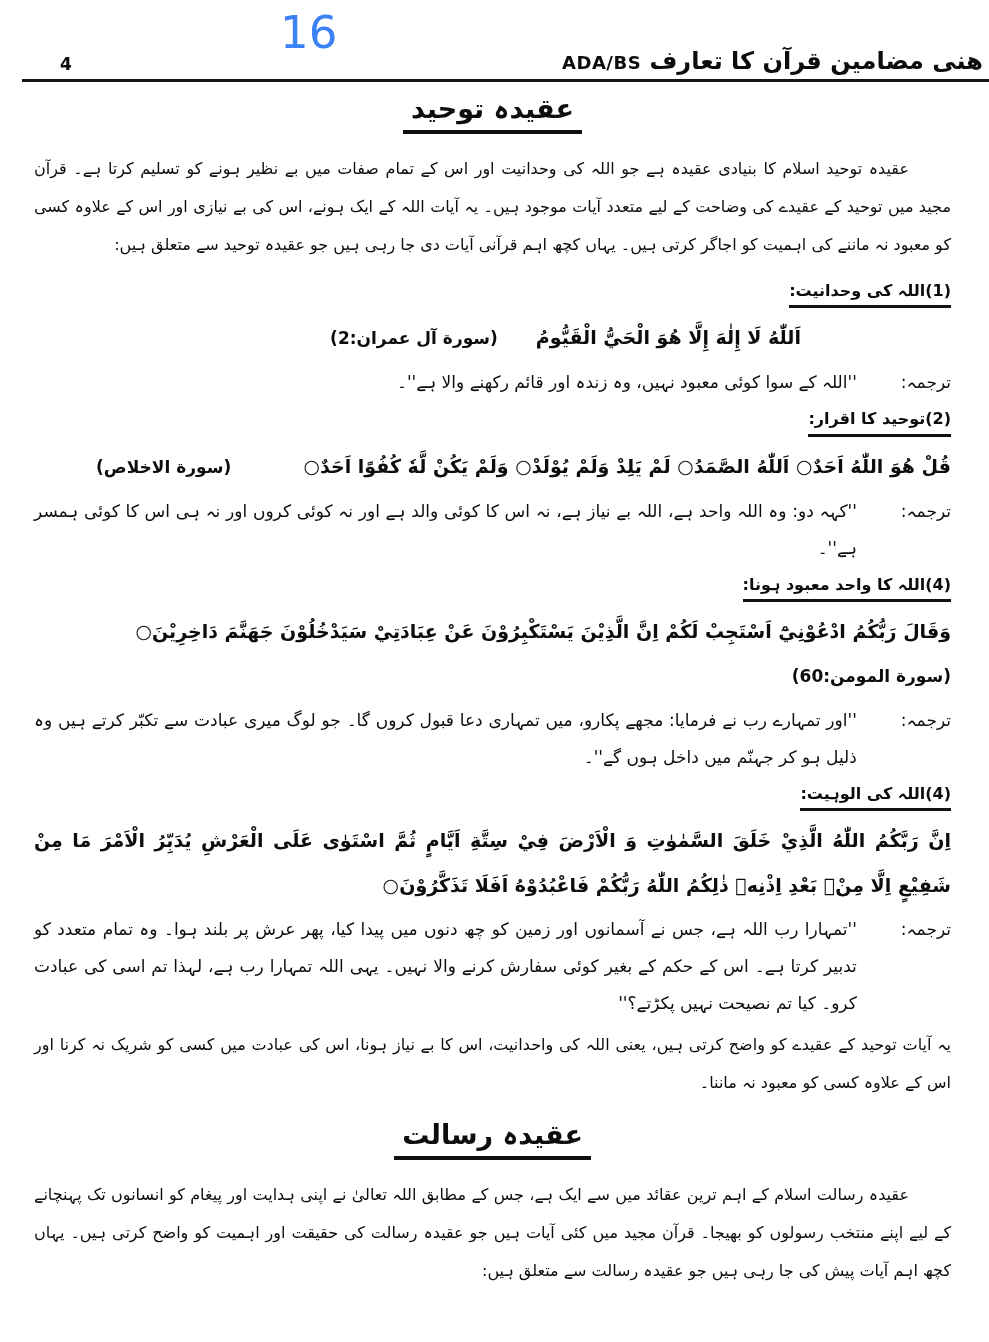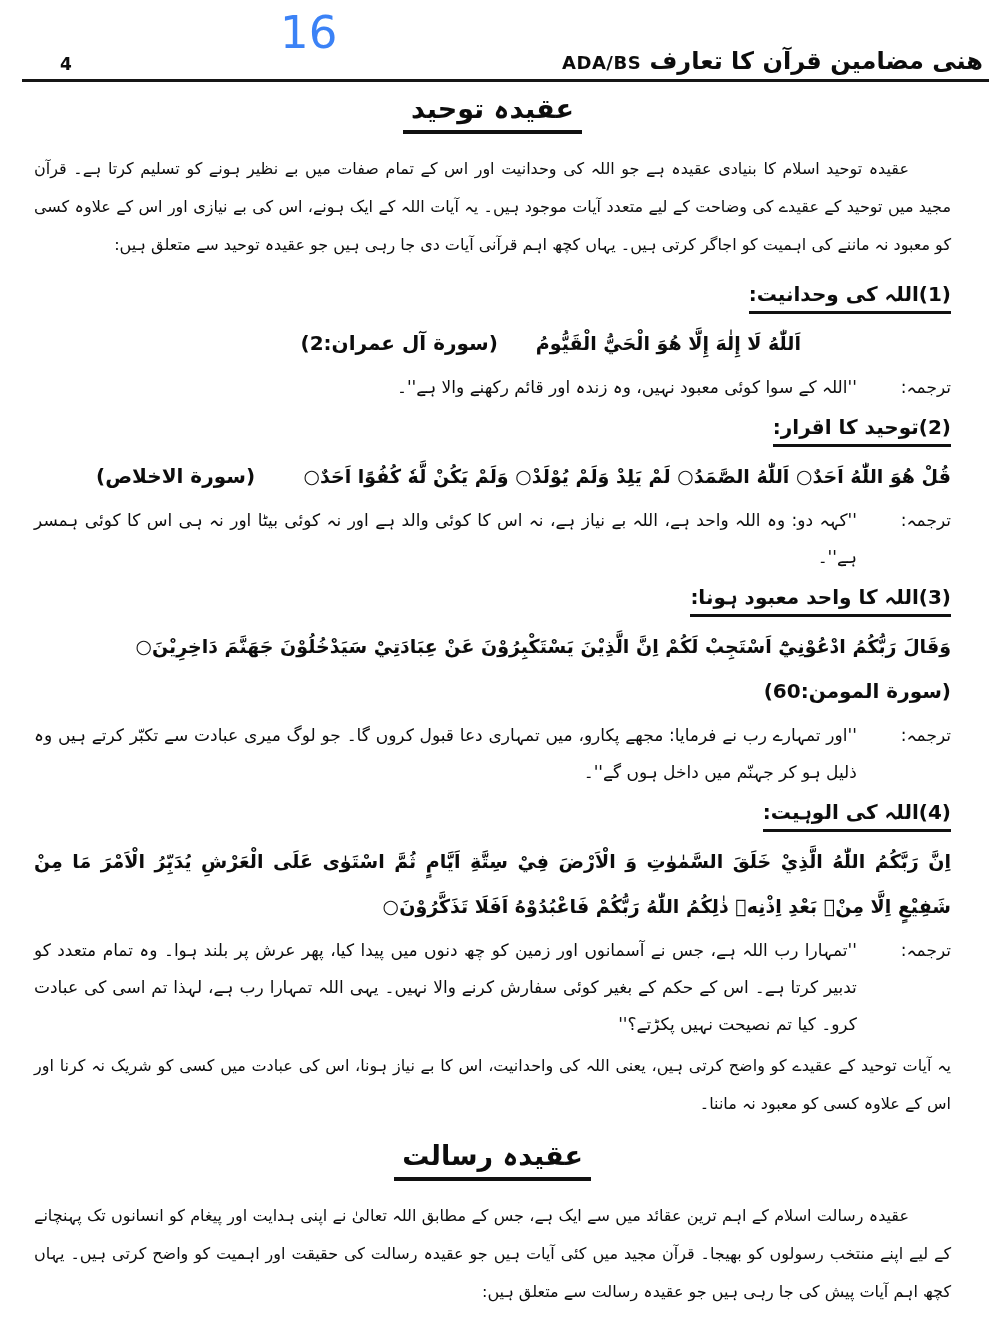--- a/index.html
+++ b/index.html
@@ -52,36 +52,36 @@
   .para {
     text-align: justify;
     font-size: 16px;
     line-height: 38px;
   }
   .para.indent { text-indent: 42px; }
 
   .verse-item { margin: 0 0 2px; }
   .item-heading {
     display: table;
-    font-size: 20px; font-weight: bold;
+    font-size: 16px; font-weight: bold;
     margin: 7px 0 7px;
     border-bottom: 3px solid #111;
     padding-bottom: 3px;
     line-height: 1.4;
   }
   .verse-row {
     display: flex; flex-wrap: wrap;
     align-items: baseline;
     column-gap: 38px;
     font-weight: bold;
     font-size: 19px;
     line-height: 45px;
   }
   .verse-text { text-align: justify; }
-  .verse-citation { font-size: 20px; white-space: nowrap; font-weight: bold; }
+  .verse-citation { font-size: 17px; white-space: nowrap; font-weight: bold; }
 
   .translation-row {
     display: flex;
     column-gap: 44px;
     font-size: 17px;
     line-height: 37px;
     margin: 3px 0 4px;
   }
   .translation-label { flex: 0 0 auto; }
   .translation-text { flex: 1 1 auto; text-align: justify; }
@@ -124,26 +124,26 @@
   </section>
 
   <section class="verse-item vi-2">
     <h3 class="item-heading">(2)توحید کا اقرار:</h3>
     <div class="verse-row">
       <span class="verse-text">قُلْ هُوَ اللّٰهُ اَحَدٌ○ اَللّٰهُ الصَّمَدُ○ لَمْ يَلِدْ وَلَمْ يُوْلَدْ○ وَلَمْ يَكُنْ لَّهٗ كُفُوًا اَحَدٌ○</span>
       <span class="verse-citation">(سورة الاخلاص)</span>
     </div>
     <div class="translation-row">
       <span class="translation-label">ترجمہ:</span>
-      <span class="translation-text">''کہہ دو: وہ اللہ واحد ہے، اللہ بے نیاز ہے، نہ اس کا کوئی والد ہے اور نہ کوئی بیٹا اور نہ ہی اس کا کوئی ہمسر ہے''۔</span>
+      <span class="translation-text">''کہہ دو: وہ اللہ واحد ہے، اللہ بے نیاز ہے، نہ اس کا کوئی والد ہے اور نہ کوئی کروں اور نہ ہی اس کا کوئی ہمسر ہے''۔</span>
     </div>
   </section>
 
   <section class="verse-item vi-3">
-    <h3 class="item-heading">(3)اللہ کا واحد معبود ہونا:</h3>
+    <h3 class="item-heading">(4)اللہ کا واحد معبود ہونا:</h3>
     <div class="verse-row">
       <span class="verse-text">وَقَالَ رَبُّكُمُ ادْعُوْنِيْٓ اَسْتَجِبْ لَكُمْ اِنَّ الَّذِيْنَ يَسْتَكْبِرُوْنَ عَنْ عِبَادَتِيْ سَيَدْخُلُوْنَ جَهَنَّمَ دَاخِرِيْنَ○</span>
       <span class="verse-citation">(سورة المومن:60)</span>
     </div>
     <div class="translation-row">
       <span class="translation-label">ترجمہ:</span>
       <span class="translation-text">''اور تمہارے رب نے فرمایا: مجھے پکارو، میں تمہاری دعا قبول کروں گا۔ جو لوگ میری عبادت سے تکبّر کرتے ہیں وہ ذلیل ہو کر جہنّم میں داخل ہوں گے''۔</span>
     </div>
   </section>
 

